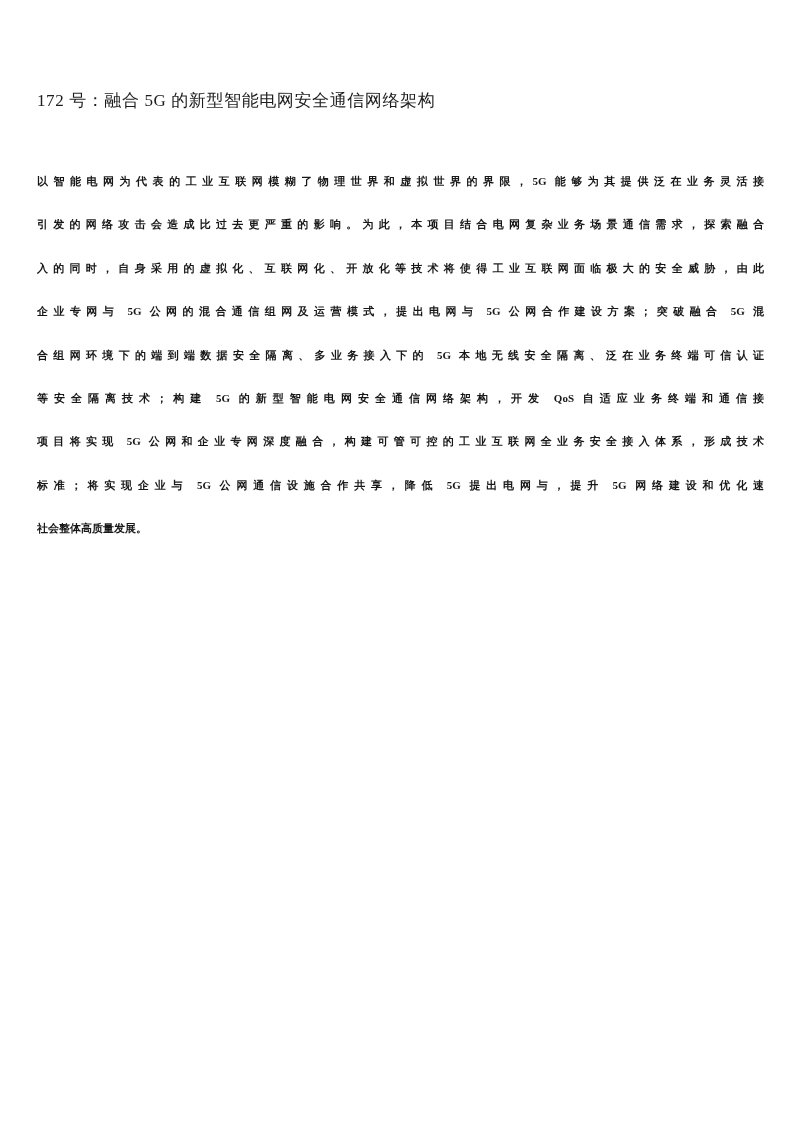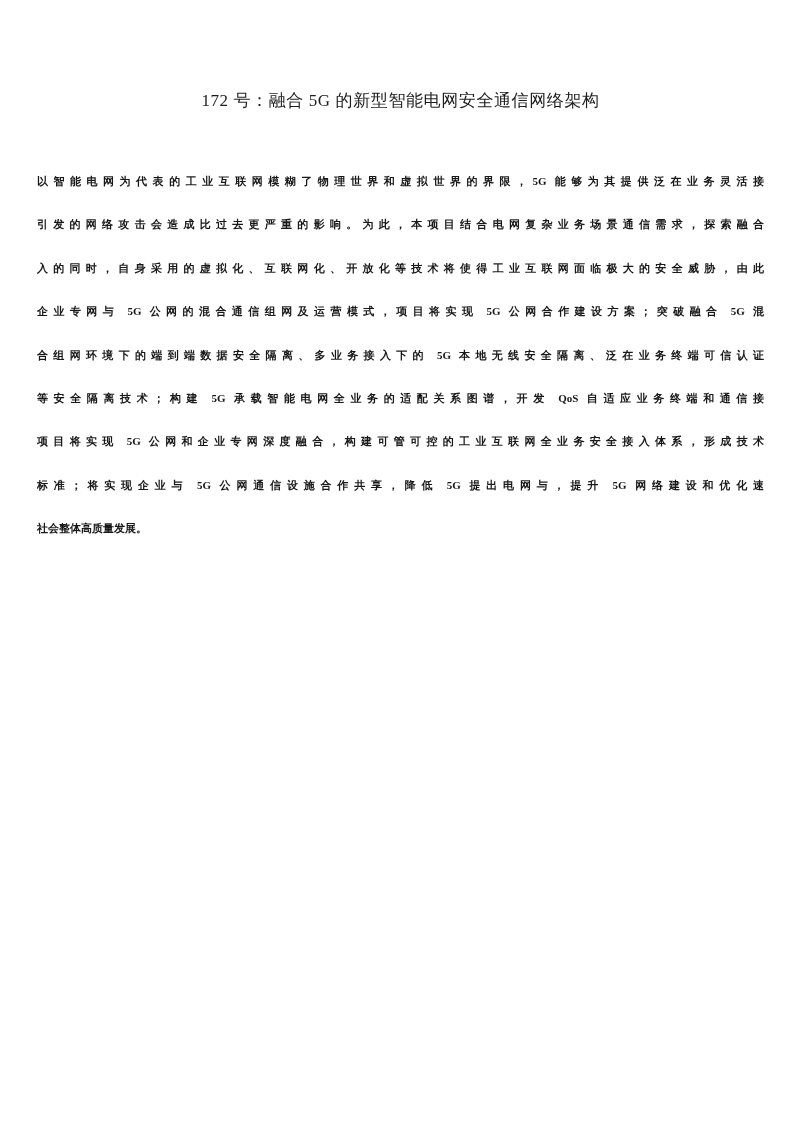--- a/index.html
+++ b/index.html
@@ -22,21 +22,20 @@
   .doc-title {
     position: absolute;
     left: 37px;
     top: 89px;
     width: 727px;
     font-size: 17px;
     font-weight: normal;
     color: #1c1c1c;
     letter-spacing: 0.6px;
     white-space: nowrap;
-    text-align: center;
   }
   .doc-body {
     position: absolute;
     left: 37px;
     top: 160px;
     width: 727px;
     font-size: 11px;
     font-weight: bold;
     color: #181818;
   }
@@ -56,23 +55,23 @@
 
 <div class="page">
 
   <div class="doc-title">172 号：融合 5G 的新型智能电网安全通信网络架构</div>
 
   <div class="doc-body">
 
     <div class="line">以智能电网为代表的工业互联网模糊了物理世界和虚拟世界的界限，5G 能够为其提供泛在业务灵活接</div>
     <div class="line">引发的网络攻击会造成比过去更严重的影响。为此，本项目结合电网复杂业务场景通信需求，探索融合</div>
     <div class="line">入的同时，自身采用的虚拟化、互联网化、开放化等技术将使得工业互联网面临极大的安全威胁，由此</div>
-    <div class="line">企业专网与 5G 公网的混合通信组网及运营模式，项目将实现 5G 公网合作建设方案；突破融合 5G 混</div>
+    <div class="line">企业专网与 5G 公网的混合通信组网及运营模式，提出电网与 5G 公网合作建设方案；突破融合 5G 混</div>
     <div class="line">合组网环境下的端到端数据安全隔离、多业务接入下的 5G 本地无线安全隔离、泛在业务终端可信认证</div>
-    <div class="line">等安全隔离技术；构建 5G 承载智能电网全业务的适配关系图谱，开发 QoS 自适应业务终端和通信接</div>
+    <div class="line">等安全隔离技术；构建 5G 的新型智能电网安全通信网络架构，开发 QoS 自适应业务终端和通信接</div>
 
     <div class="line">项目将实现 5G 公网和企业专网深度融合，构建可管可控的工业互联网全业务安全接入体系，形成技术</div>
     <div class="line">标准；将实现企业与 5G 公网通信设施合作共享，降低 5G 提出电网与，提升 5G 网络建设和优化速</div>
     <div class="line para-end">社会整体高质量发展。</div>
 
   </div>
 
 </div>
 
 </body></html>

